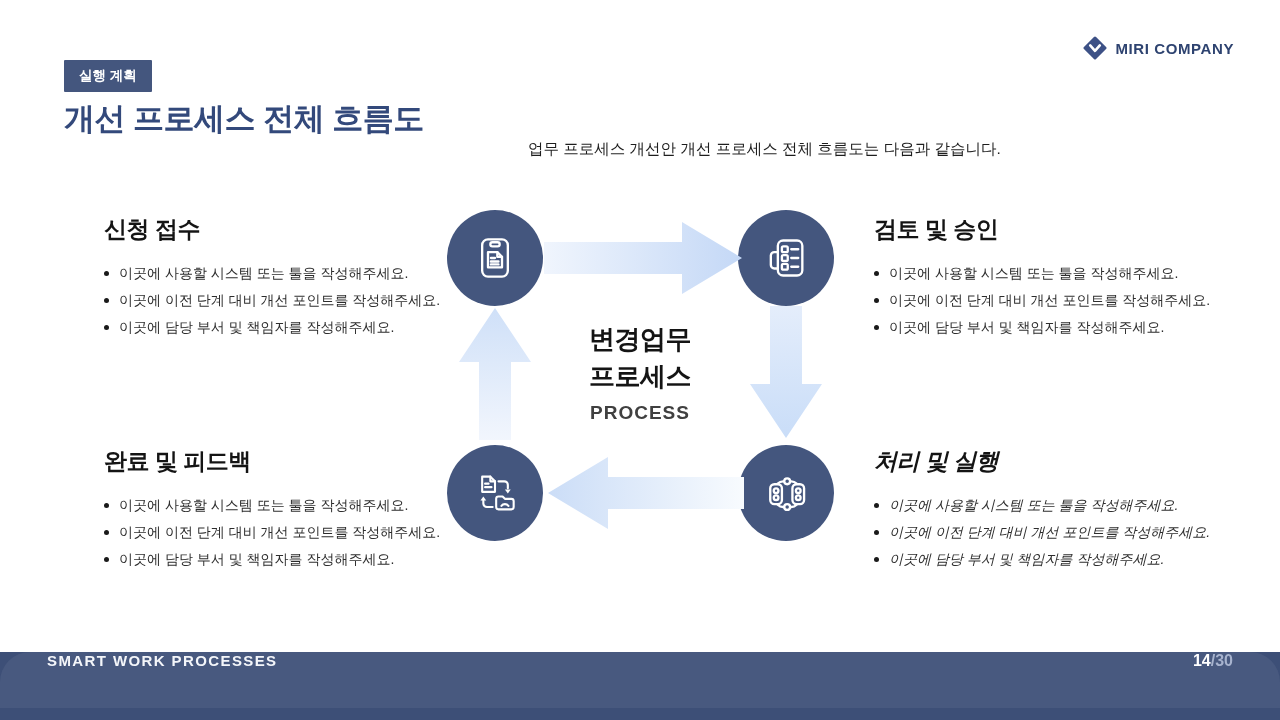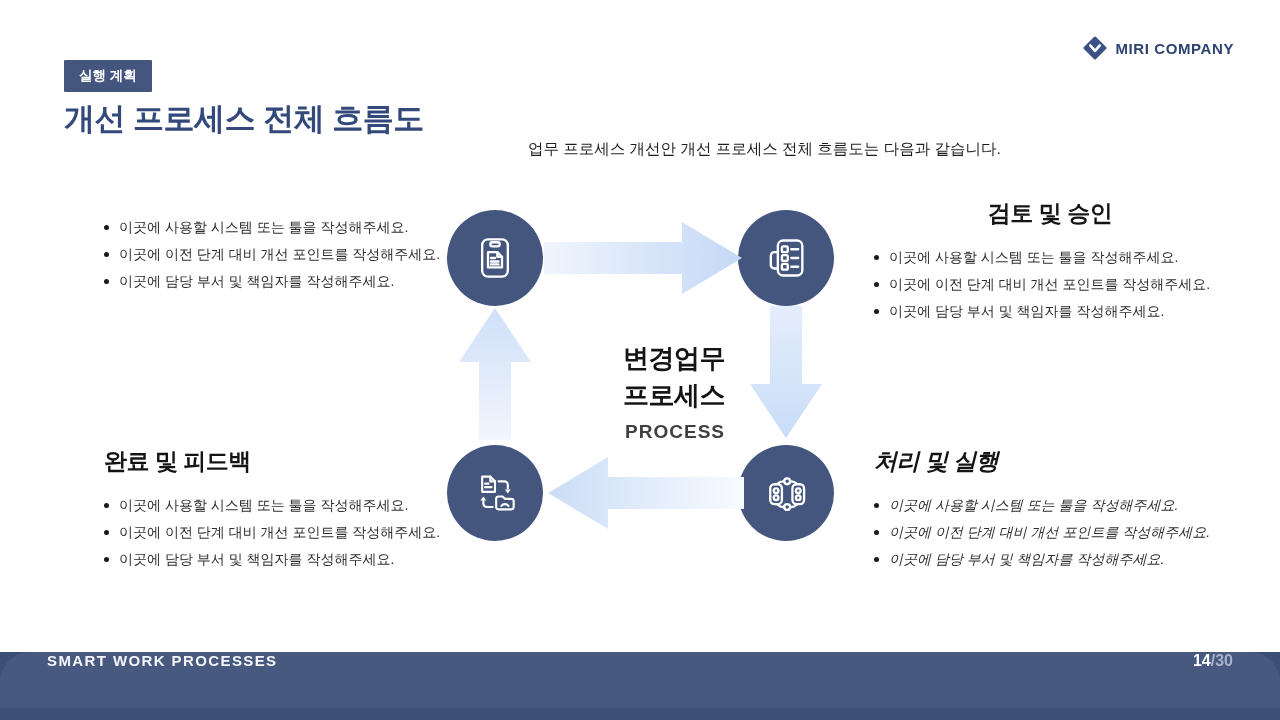--- a/index.html
+++ b/index.html
@@ -12,21 +12,21 @@
     font-size:13.5px; font-weight:700; padding:7px 15px; border-radius:1px; }
   .title { position:absolute; left:64px; top:98px; font-size:31px; font-weight:800;
     color:#33497B; letter-spacing:-0.5px; }
   .subtitle { position:absolute; left:528px; top:127px; font-size:15.5px; color:#1e1e1e;margin-top:12px; }
   .brand { position:absolute; right:46px; top:36px; display:flex; align-items:center; gap:8px; }
   .brand-name { font-size:15px; font-weight:700; color:#2E4370; letter-spacing:0.6px; }
 
   
   .step { position:absolute; width:352px; }
   .step.tl { left:104px; top:214px; }
-  .step.tr { left:874px; top:198px;text-align:center; }
+  .step.tr { left:874px; top:214px; }
   .step.bl { left:104px; top:446px; }
   .step.br { left:874px; top:446px;font-style:italic; }
   .step h2 { font-size:23px; font-weight:800; color:#141414; margin-bottom:15px; letter-spacing:-0.5px; }
   .step ul { list-style:none; }
   .step li { display:flex; gap:10px; font-size:14px; color:#2d2d2d; line-height:27px; }
   .dot { flex:0 0 5px; width:5px; height:5px; border-radius:50%; background:#1a1a1a; margin-top:11px; }
 
   
   .node { position:absolute; width:96px; height:96px; border-radius:50%; background:#44567E;
     display:flex; align-items:center; justify-content:center; }
@@ -37,21 +37,21 @@
   .node svg { width:56px; height:56px; }
 
   
   .arrow { position:absolute; }
   .arrow.top    { left:544px; top:216px; }
   .arrow.right  { left:744px; top:306px; }
   .arrow.bottom { left:546px; top:451px; }
   .arrow.left   { left:453px; top:304px; }
 
   
-  .center-label { position:absolute; left:555px; top:340px; width:170px; text-align:right; }
+  .center-label { position:absolute; left:555px; top:321px; width:170px; text-align:center; }
   .center-label .ko { font-size:26px; font-weight:800; color:#141414; line-height:37px; letter-spacing:-0.5px; }
   .center-label .en { font-size:19px; font-weight:800; color:#404040; letter-spacing:1px; margin-top:7px; }
 
   
   .footer-bg  { position:absolute; left:0; top:652px; width:1280px; height:68px; background:#3D4F77; }
   .footer-bar { position:absolute; left:0; top:652px; width:1280px; height:56px; background:#48597F;
     border-radius:30px 30px 0 0; display:flex; align-items:flex-start; justify-content:space-between;
     padding:0 47px; }
   .f-left { color:#F4F6FA; font-size:15px; font-weight:600; letter-spacing:1.4px; }
   .f-page { font-size:16px; }
@@ -69,20 +69,21 @@
 
   <div class="brand">
     <svg width="24" height="24" viewBox="0 0 24 24">
       <path d="M12 2l10 10-10 10L2 12z" fill="#3D5186" stroke="#3D5186" stroke-width="3" stroke-linejoin="round"></path>
       <path d="M7.2 9.4l4.8 5.4 4.8-5.4" fill="none" stroke="#fff" stroke-width="2.6" stroke-linecap="round" stroke-linejoin="round"></path>
     </svg>
     <span class="brand-name">MIRI COMPANY</span>
   </div>
 
   <section class="step tl">
+    <h2>신청 접수</h2>
     <ul>
       <li>
           <span class="dot"></span>
           <span>이곳에 사용할 시스템 또는 툴을 작성해주세요.</span>
         </li>
       <li>
           <span class="dot"></span>
           <span>이곳에 이전 단계 대비 개선 포인트를 작성해주세요.</span>
         </li>
       <li>

